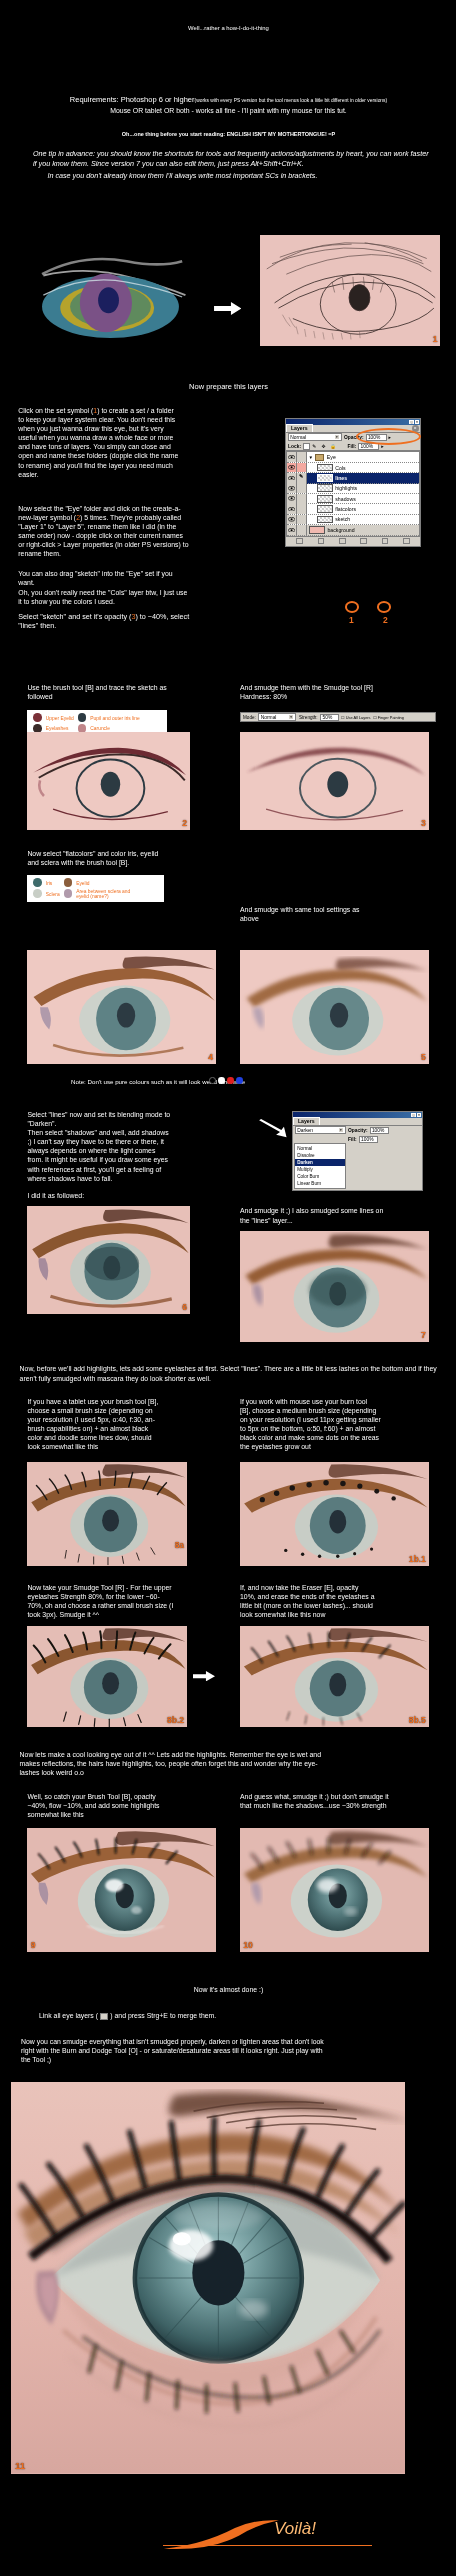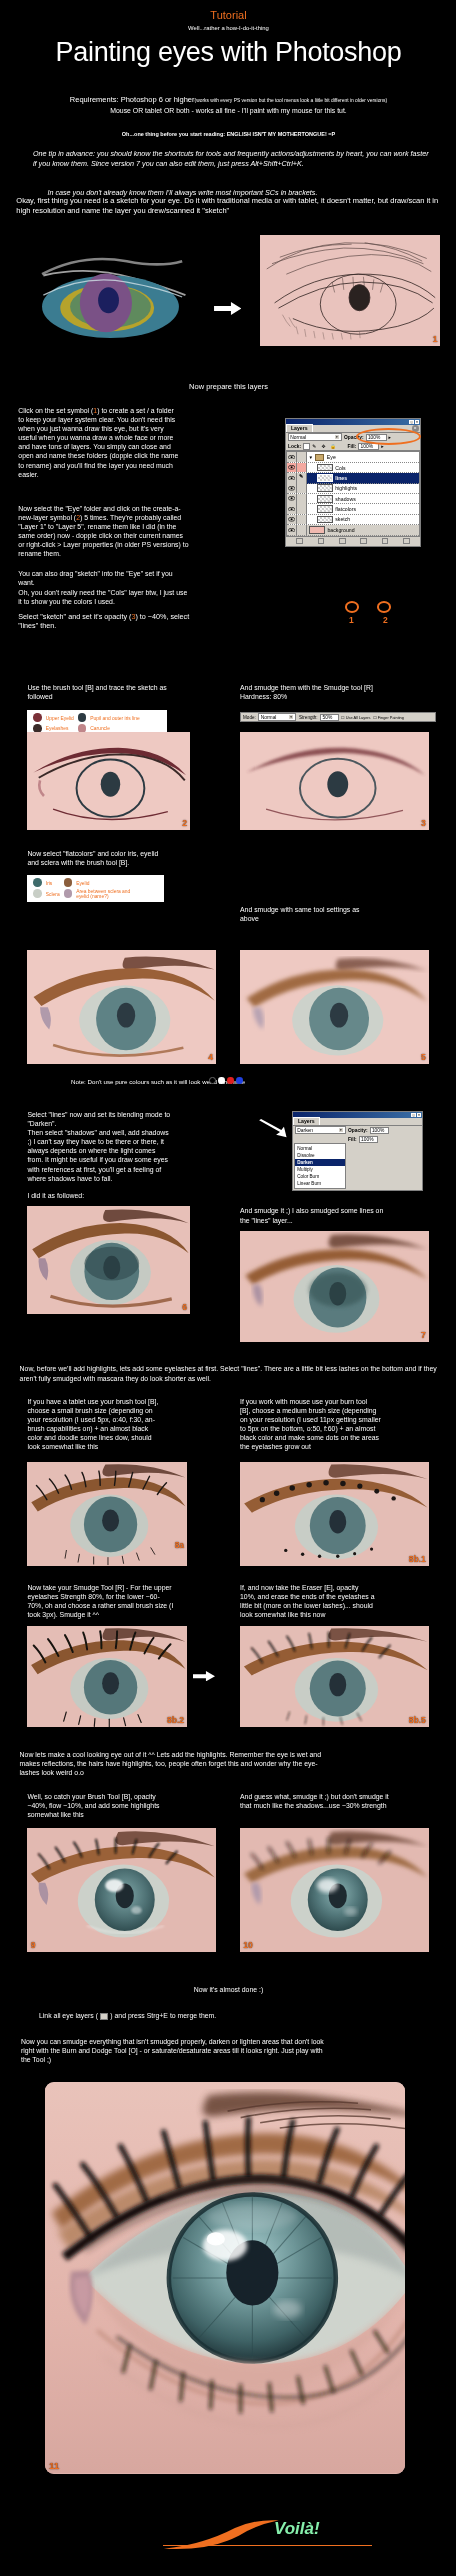--- a/index.html
+++ b/index.html
@@ -16,21 +16,21 @@
   .t-sub { font-size:5.9px; color:#fff; text-align:center; width:100%; top:25px; }
   .t-main { font-size:27px; color:#fff; text-align:center; width:100%; top:37px; font-weight:normal; letter-spacing:-0.3px;}
 
   .req { width:100%; text-align:center; font-size:7.5px; top:95px; line-height:9.8px; }
   .req small { font-size:4.9px; }
   .req .l2 { display:block; font-size:6.9px; }
 
   .note-eng { width:100%; text-align:center; font-size:5.5px; top:131px; font-weight:bold; }
 
   .tip { left:33px; width:398px; top:149px; font-size:7.2px; font-style:italic; line-height:10.4px; }
-  .tip .last { display:block; margin-left:14.4px; margin-top:18px; }
+  .tip .last { display:block; margin-left:14.4px; margin-top:1px; }
 
   .okay { left:16.3px; width:424px; top:196px; font-size:7.5px; line-height:10.4px; }
 
   
   .btxt { font-size:6.9px; line-height:9.1px; color:#fff; }
   .orange { color:#ef6f20; }
   .ctr { text-align:center; }
 
   .sectitle { font-size:7.5px; color:#fff; }
 
@@ -61,45 +61,42 @@
   .ps-eye { width:9.8px; height:9.8px; background:#d4d0c8; border-right:0.7px solid #808080; display:flex; align-items:center; justify-content:center; }
   .ps-eye svg { display:block; }
   .ps-lock { width:9.8px; height:9.8px; background:#d4d0c8; border-right:0.7px solid #808080; }
   .ps-thumb { width:15.7px; height:7.8px; margin:0 2.6px; border:0.7px solid #555;
     background-image:linear-gradient(45deg,#ccc 25%,transparent 25%,transparent 75%,#ccc 75%,#ccc),
                      linear-gradient(45deg,#ccc 25%,#fff 25%,#fff 75%,#ccc 75%,#ccc);
     background-size:3.9px 3.9px; background-position:0 0,2px 2px; }
   .ps-bot { height:9.1px; background:#d4d0c8; display:flex; align-items:center; justify-content:space-around; padding:0 2.6px; }
   .ps-bot i { width:6.5px; height:6.5px; border:0.7px solid #808080; background:#d4d0c8; display:block; }
   .ellipse { position:absolute; border:2px solid #ef6f20; border-radius:50%; }
-  .voila { position:absolute; color:#86efac; font-size:17px; font-style:italic; font-weight:bold; }
+  .voila { position:absolute; color:#fdba74; font-size:17px; font-style:italic; font-weight:normal; }
   .hline { position:absolute; height:1.3px; background:#ef6f20; }
 </style>
 </head>
 <body>
 
 <div class="page">
 
-  <div class="abs t-tutorial">Tutorial</div>
   <div class="abs t-sub">Well...rather a how-I-do-it-thing</div>
-  <div class="abs t-main">Painting eyes with Photoshop</div>
 
   <div class="abs req">
     <span>Requirements: Photoshop 6 or higher</span><small>(works with every PS version but the tool menus look a liitle bit different in older versions)</small>
     <span class="l2">Mouse OR tablet OR both - works all fine - I'll paint with my mouse for this tut.</span>
   </div>
 
   <div class="abs note-eng">Oh...one thing before you start reading: ENGLISH ISN'T MY MOTHERTONGUE! =P</div>
 
   <div class="abs tip">
     <span>One tip in advance: you should know the shortcuts for tools and frequently actions/adjustments by heart, you can work faster if you know them. Since version 7 you can also edit them, just press Alt+Shift+Ctrl+K.</span>
     <span class="last">In case you don't already know them I'll always write most important SCs in brackets.</span>
   </div>
 
-  <div class="abs okay btxt" style="font-size:7.5px;line-height:10.4px;">Okay, first thing you need is a sketch for your eye. Do it with traditional media or with tablet, it doesn't matter, but draw/scan it in high resolution and name the layer you drew/scanned it  "sketch"</div>
 
   <div class="abs" style="left:29px;top:235px;width:176px;height:111px;">
     <svg width="176" height="111" viewBox="0 0 270 170">
       <path d="M20,60 Q80,28 150,40 Q200,50 235,40" stroke="#9a9a9a" stroke-width="4" fill="none" opacity=".85"></path>
       <path d="M22,62 Q90,46 160,66 Q210,80 240,92" stroke="#c8c8c8" stroke-width="3" fill="none" opacity=".8"></path>
       <ellipse cx="125" cy="110" rx="105" ry="48" fill="#3b7c91"></ellipse>
       <ellipse cx="120" cy="112" rx="72" ry="36" fill="#b6a32c"></ellipse>
       <ellipse cx="125" cy="110" rx="62" ry="32" fill="#5f8a5d"></ellipse>
       <ellipse cx="118" cy="104" rx="40" ry="45" fill="#7a5186"></ellipse>
       <ellipse cx="122" cy="100" rx="16" ry="20" fill="#1b1f5e"></ellipse>
@@ -607,21 +604,21 @@
           <circle cx="210" cy="45" r="3.8"></circle>
           <circle cx="236" cy="56" r="3.4"></circle>
         <circle cx="70" cy="136" r="2.6"></circle>
           <circle cx="96" cy="142" r="2.6"></circle>
           <circle cx="122" cy="145" r="2.6"></circle>
         <circle cx="150" cy="145" r="2.6"></circle>
           <circle cx="176" cy="141" r="2.4"></circle>
           <circle cx="202" cy="134" r="2.4"></circle>
       </g>
     </svg>
-    <span class="num" style="right:3.3px;bottom:2px;">8b.1</span>
+    <span class="num" style="right:3.3px;bottom:2px;">1b.1</span>
   </div>
 
   <div class="abs btxt" style="left:27.4px;top:1583px;width:189px;">
     <div>Now take your Smudge Tool [R] - For the upper</div>
     <div>eyelashes Strength 80%, for the lower ~60-</div>
     <div>70%, oh and choose a rather small brush size (I</div>
     <div>took 3px). Smudge it ^^</div>
   </div>
   <div class="abs btxt" style="left:240px;top:1583px;width:196px;">
     <div>If, and now take the Eraser [E], opacity</div>
@@ -800,21 +797,21 @@
     <span style="display:inline-block;width:8.5px;height:7.2px;background:#d4d0c8;border:0.7px solid #808080;vertical-align:middle;"></span>
     <span>) and press Strg+E to merge them.</span>
   </div>
 
   <div class="abs btxt" style="left:21px;top:2037px;width:418px;">
     <div>Now you can smudge everything that isn't smudged properly, darken or lighten areas that don't look</div>
     <div>right with the Burn and Dodge Tool [O] - or saturate/desaturate areas till it looks right. Just play with</div>
     <div>the Tool ;)</div>
   </div>
 
-  <div class="imgbox" style="left:45px;top:2082px;width:360px;height:392px;border-radius:9px;">
+  <div class="imgbox" style="left:11px;top:2082px;width:394px;height:392px;">
     <svg width="401" height="392" viewBox="0 0 615 600">
       <defs>
         <filter id="soft">
             <feGaussianBlur stdDeviation="6"></feGaussianBlur>
           </filter>
         <filter id="soft2">
             <feGaussianBlur stdDeviation="12"></feGaussianBlur>
           </filter>
         <filter id="soft3">
             <feGaussianBlur stdDeviation="3"></feGaussianBlur>

